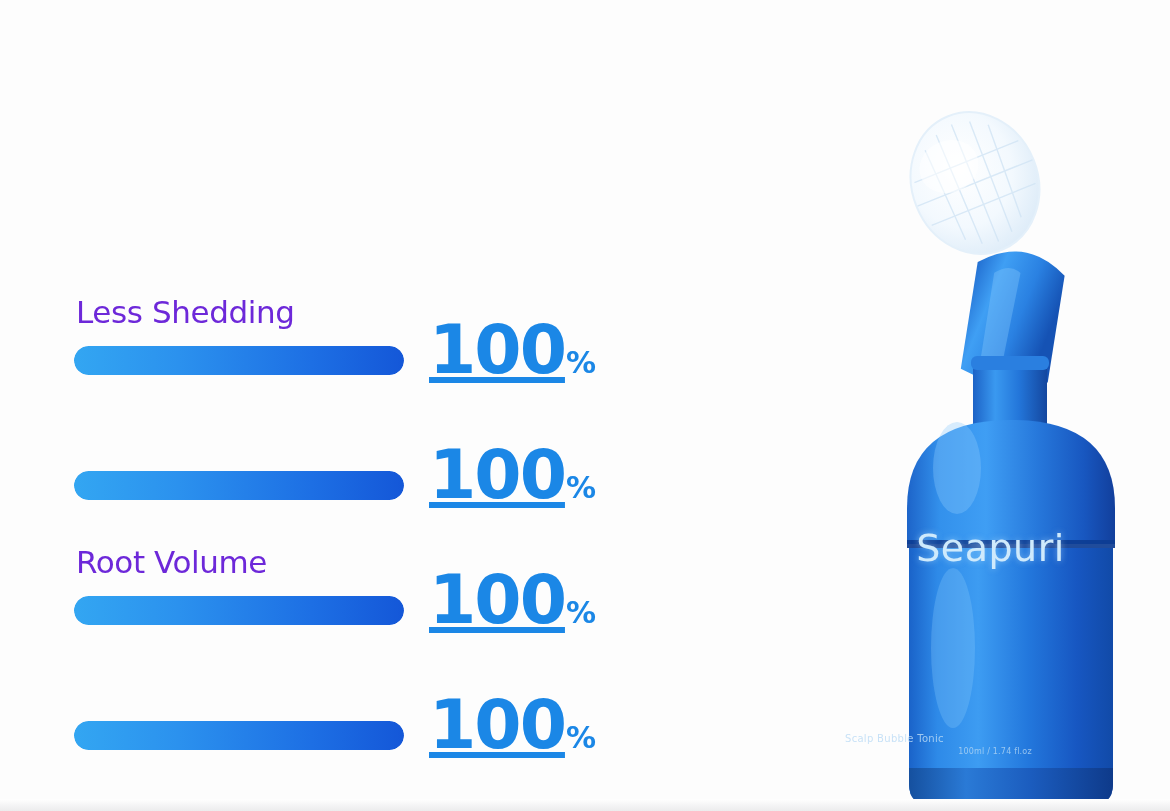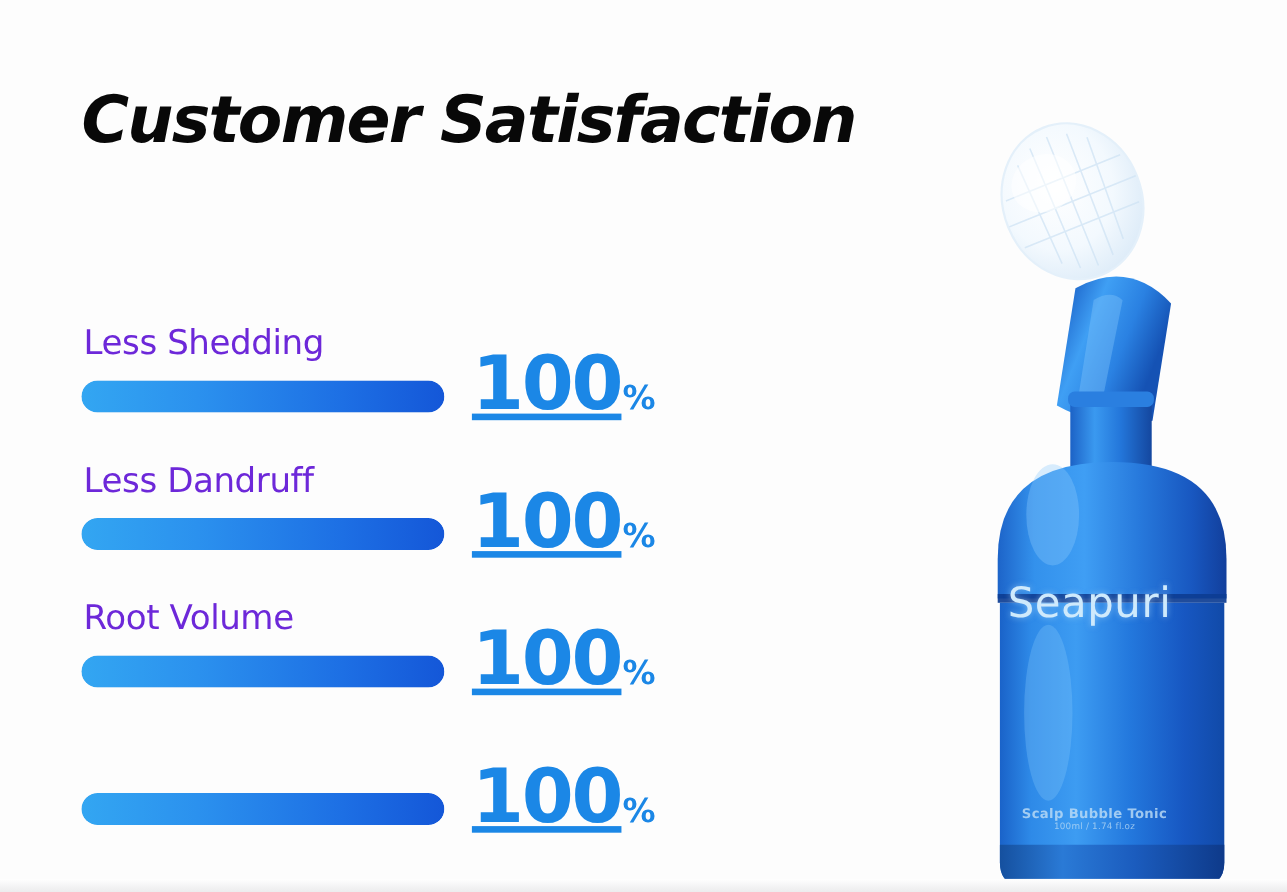--- a/index.html
+++ b/index.html
@@ -163,24 +163,23 @@
     letter-spacing: 0.5px;
     color: #cfeafc;
     text-shadow: 0 0 6px rgba(190,228,255,0.55);
     pointer-events: none;
   }
   .subbrand-text {
     position: absolute;
     left: 0;
     right: 0;
     top: 625px;
-    text-align: center;
-    font-family: "DejaVu Sans", sans-serif;
-    font-size: 12px;
-    font-weight: 700;
+    font-family: "DejaVu Sans", sans-serif;
+    font-size: 10px;
+    font-weight: 400;
     letter-spacing: 0.3px;
     color: #bcdcf6;
     opacity: 0.82;
     filter: blur(0.5px);
     pointer-events: none;
   }
   .volume-text {
     position: absolute;
     left: 0;
     right: 0;
@@ -195,38 +194,36 @@
     filter: blur(0.5px);
     pointer-events: none;
   }
 </style>
 </head>
 <body>
 
 <div class="canvas">
 
   <div class="heading-block">
-    <div class="title-main">Customer Satisfaction</div>
   </div>
 
   <div class="stats">
 
     <div class="stat-row">
       <div class="stat-label">Less Shedding</div>
       <div class="stat-bar-track">
         <div class="stat-bar-fill" style="width: 100%;"></div>
       </div>
       <div class="stat-value">
         <span class="num">100</span>
         <span class="pct">%</span>
       </div>
     </div>
 
     <div class="stat-row">
-      <div class="stat-label">Less Dandruff</div>
       <div class="stat-bar-track">
         <div class="stat-bar-fill" style="width: 100%;"></div>
       </div>
       <div class="stat-value">
         <span class="num">100</span>
         <span class="pct">%</span>
       </div>
     </div>
 
     <div class="stat-row">

